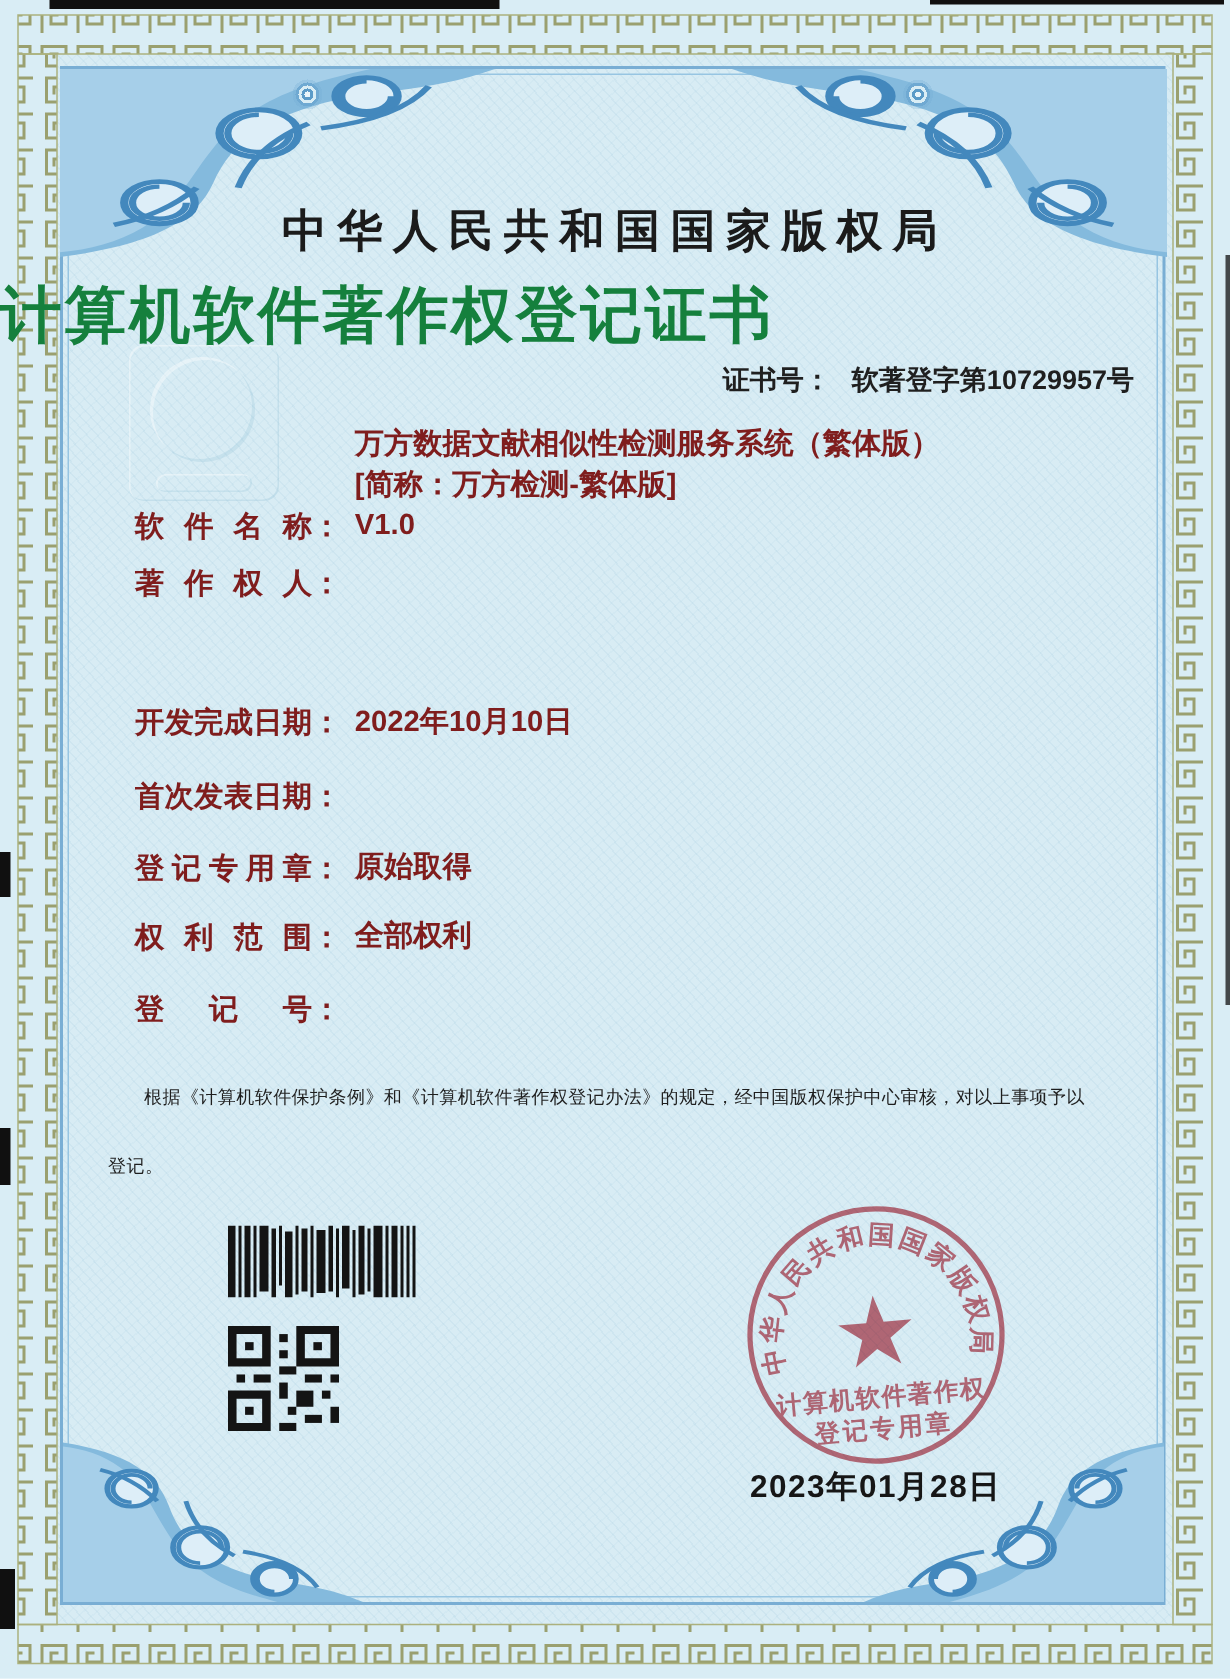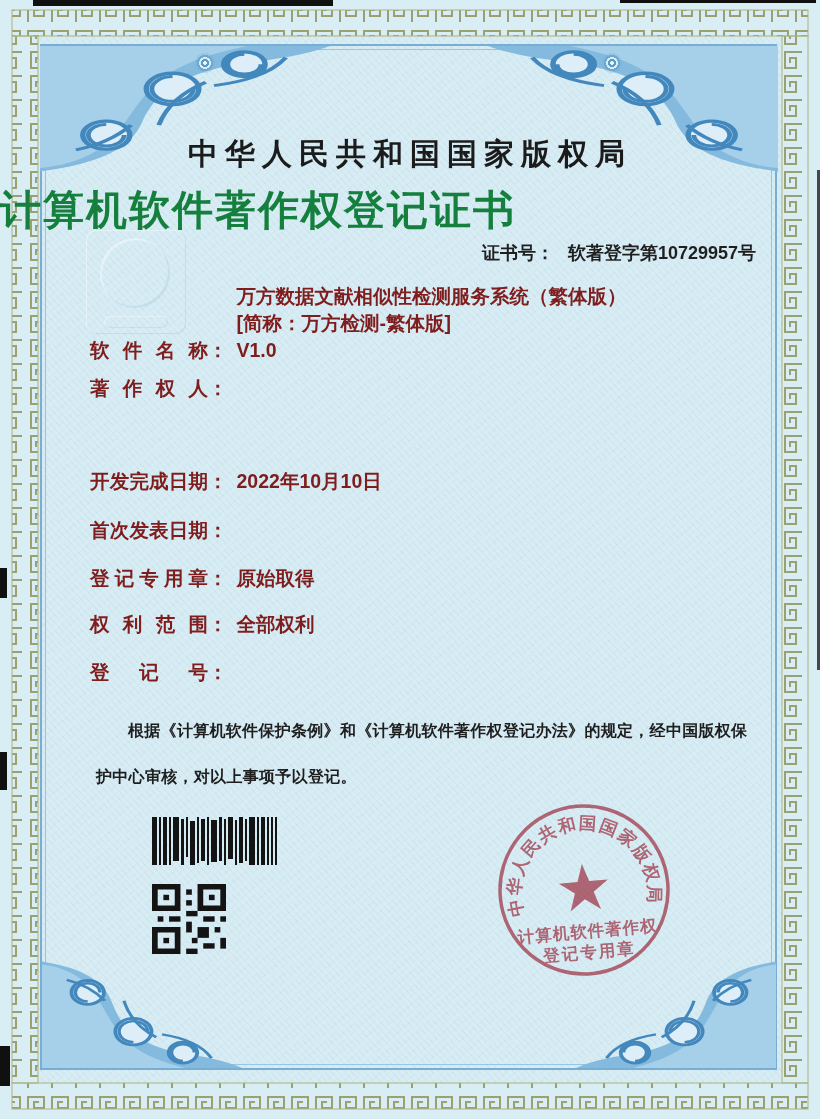--- a/index.html
+++ b/index.html
@@ -30,21 +30,21 @@
   .cert-title{position:absolute;left:0;top:183px;width:820px;
     font-family:"Liberation Serif",serif;font-size:41px;font-weight:700;letter-spacing:2px;color:#15803d}
   .cert-no{position:absolute;top:241px;right:64px;font-size:18px;font-weight:700;color:#1f1f1f}
   .cert-no .gap{display:inline-block;width:14px}
   .row{position:absolute;left:90px;display:flex;align-items:flex-end;color:#7f1d1d}
   .lab{display:inline-block;width:118px;font-size:19.5px;font-weight:700;
     text-align:justify;text-align-last:justify;white-space:nowrap}
   .colon{font-size:19.5px;font-weight:700}
   .val{margin-left:9px;font-size:19.5px;font-weight:600;line-height:27px;white-space:nowrap}
   .r0{top:283px}.r1{top:375px}.r2{top:468px}.r3{top:517px}.r4{top:565px}.r5{top:611px}.r6{top:659px}
-  .statement{position:absolute;left:96px;top:708px;width:654px;font-size:16px;font-weight:700;
+  .statement{position:absolute;left:72px;top:708px;width:654px;font-size:12px;font-weight:400;
     line-height:46px;text-indent:2em;letter-spacing:.3px;color:#1e1e1e}
   .barcode-svg{left:152px;top:817px;width:130px;height:48px}
   .qr-svg{left:152px;top:884px;width:74px;height:70px}
   .serial{position:absolute;left:150px;top:982px;font-size:21px;color:#1c1c1c}
   .serial .prefix{font-family:"Liberation Serif",serif;font-weight:700}
   .serial .num{font-family:"Liberation Mono",monospace;color:var(--serial-red);
     letter-spacing:3px;margin-left:14px;font-weight:600;opacity:.9}
   .issue-date{position:absolute;left:500px;top:977px;font-size:21px;font-weight:700;
     letter-spacing:1px;color:#161616}
   .seal-svg{left:494px;top:800px;width:180px;height:180px;color:var(--seal-red);
@@ -227,20 +227,21 @@
       <rect x="7" y="10" width="1" height="1"></rect>
         <rect x="9" y="11" width="2" height="1"></rect>
       <rect x="12" y="10" width="1" height="2"></rect>
         <rect x="6" y="12" width="2" height="1"></rect>
       <rect x="1" y="6" width="1" height="1"></rect>
         <rect x="3" y="6" width="2" height="1"></rect>
     </g>
   </svg>
 
 
+  <div class="issue-date">2023年01月28日</div>
 
   <svg class="seal-svg" viewBox="0 0 180 180" aria-hidden="true">
     <circle cx="90" cy="90" r="84" fill="none" stroke="currentColor" stroke-width="3.5"></circle>
     <defs>
         <path id="sealArc" d="M31,118 A64,64 0 1 1 149,118" fill="none"></path>
       </defs>
     <text font-size="17.5" letter-spacing="2" fill="currentColor" font-weight="bold">
       <textPath href="#sealArc" startOffset="50%" text-anchor="middle">中华人民共和国国家版权局</textPath>
     </text>
     <text x="90" y="110" font-size="64" text-anchor="middle" fill="currentColor">★</text>

